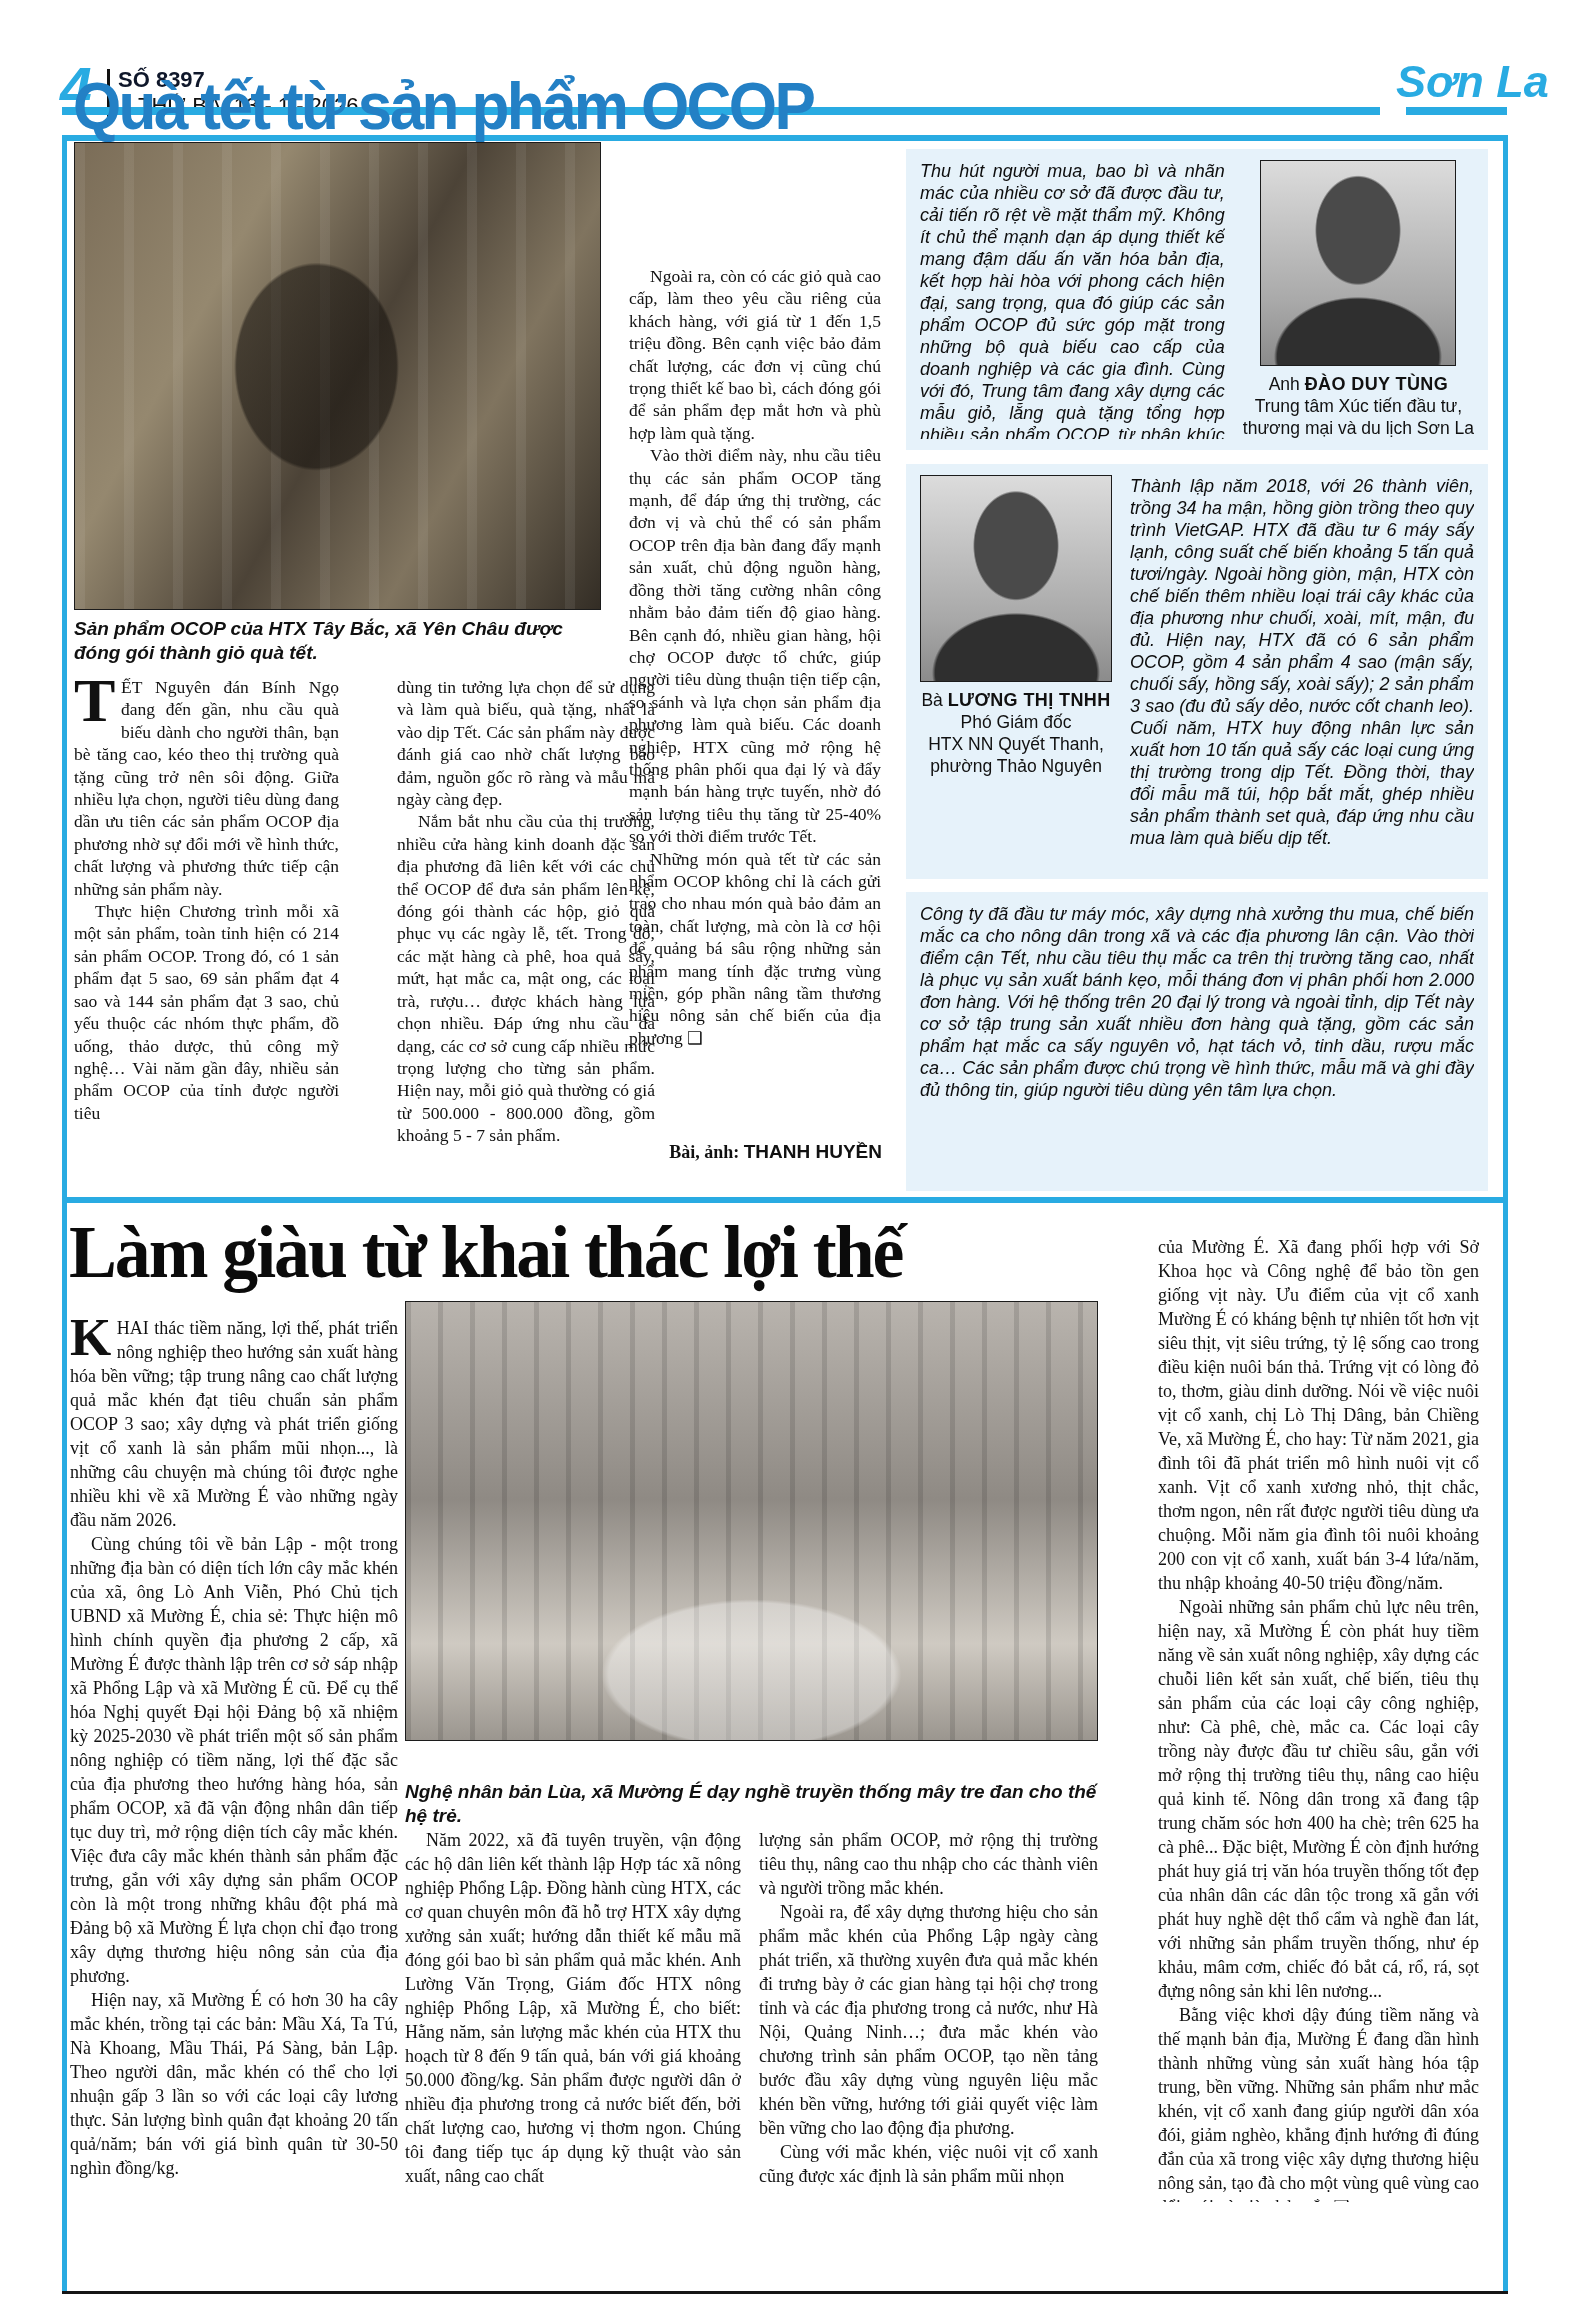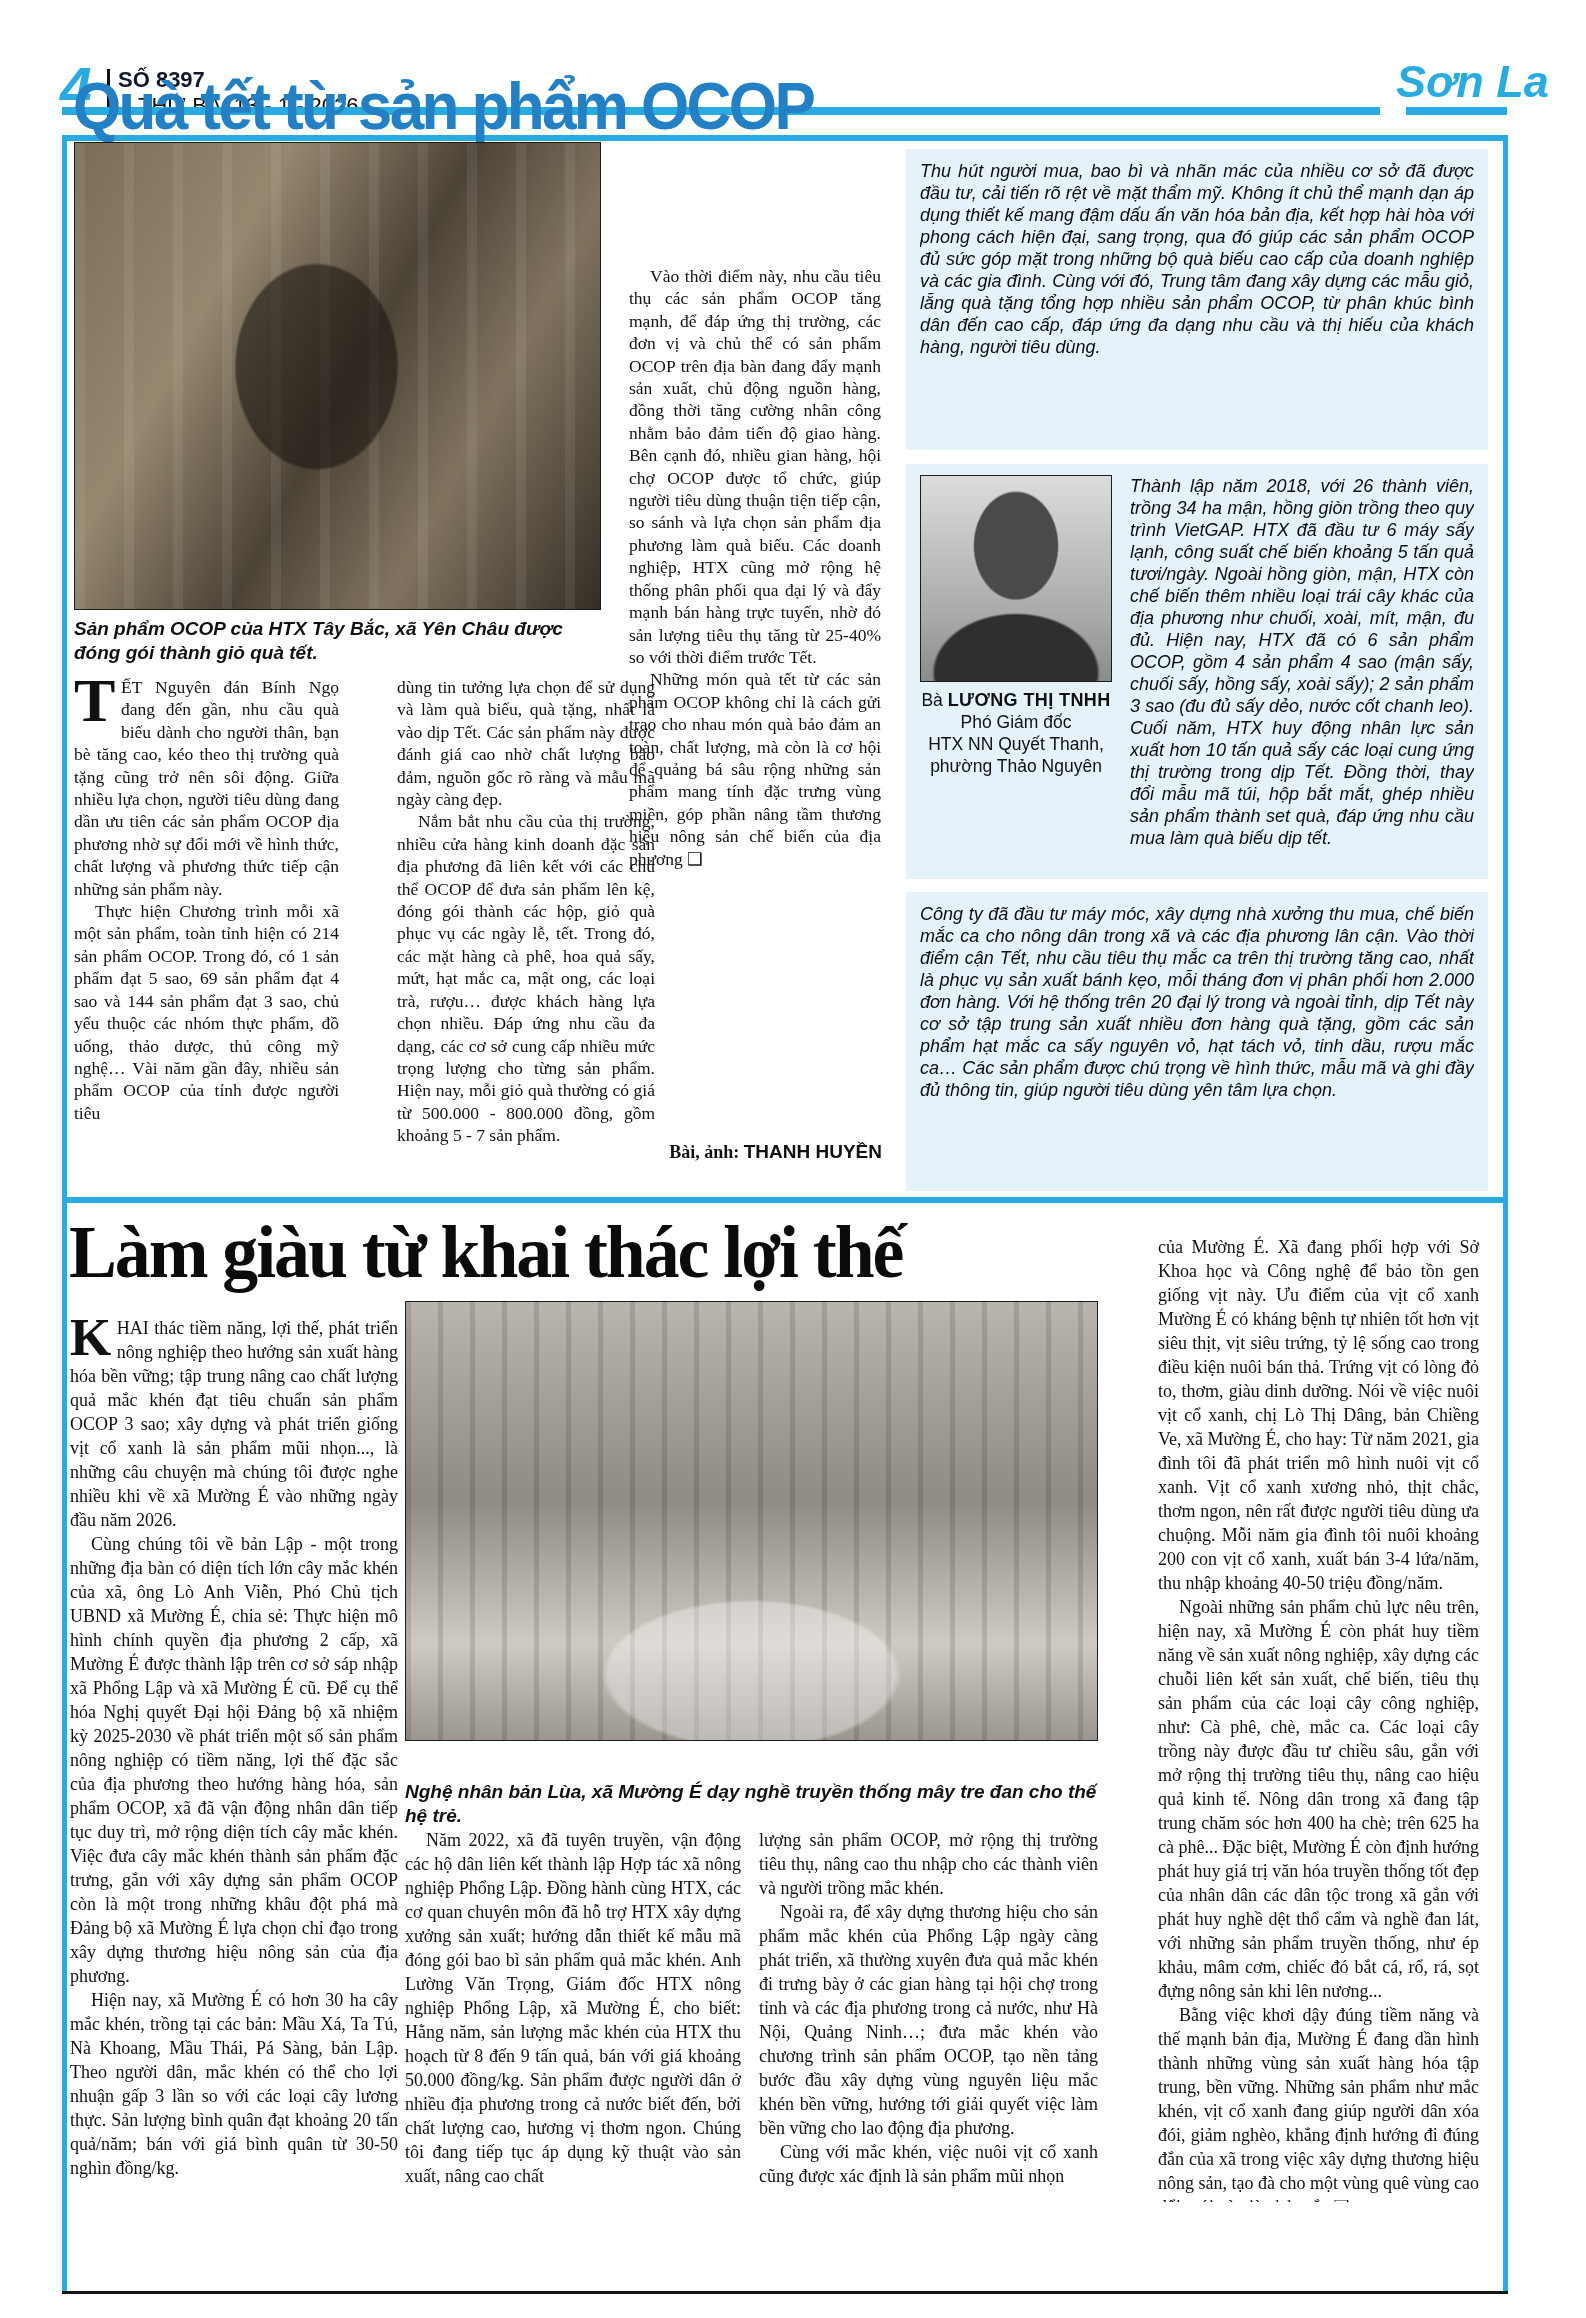--- a/index.html
+++ b/index.html
@@ -95,30 +95,37 @@
 
   <div class="col a1col a1c1">
     <p class="body-p noind"><span class="dropcap dc1">T</span><span>ẾT Nguyên đán Bính Ngọ đang đến gần, nhu cầu quà biếu dành cho người thân, bạn bè tăng cao, kéo theo thị trường quà tặng cũng trở nên sôi động. Giữa nhiều lựa chọn, người tiêu dùng đang dần ưu tiên các sản phẩm OCOP địa phương nhờ sự đổi mới về hình thức, chất lượng và phương thức tiếp cận những sản phẩm này.</span></p>
     <p class="body-p">Thực hiện Chương trình mỗi xã một sản phẩm, toàn tỉnh hiện có 214 sản phẩm OCOP. Trong đó, có 1 sản phẩm đạt 5 sao, 69 sản phẩm đạt 4 sao và 144 sản phẩm đạt 3 sao, chủ yếu thuộc các nhóm thực phẩm, đồ uống, thảo dược, thủ công mỹ nghệ… Vài năm gần đây, nhiều sản phẩm OCOP của tỉnh được người tiêu</p>
   </div>
   <div class="col a1col a1c2">
     <p class="body-p noind">dùng tin tưởng lựa chọn để sử dụng và làm quà biếu, quà tặng, nhất là vào dịp Tết. Các sản phẩm này được đánh giá cao nhờ chất lượng bảo đảm, nguồn gốc rõ ràng và mẫu mã ngày càng đẹp.</p>
     <p class="body-p">Nắm bắt nhu cầu của thị trường, nhiều cửa hàng kinh doanh đặc sản địa phương đã liên kết với các chủ thể OCOP để đưa sản phẩm lên kệ, đóng gói thành các hộp, giỏ quà phục vụ các ngày lễ, tết. Trong đó, các mặt hàng cà phê, hoa quả sấy, mứt, hạt mắc ca, mật ong, các loại trà, rượu… được khách hàng lựa chọn nhiều. Đáp ứng nhu cầu đa dạng, các cơ sở cung cấp nhiều mức trọng lượng cho từng sản phẩm. Hiện nay, mỗi giỏ quà thường có giá từ 500.000 - 800.000 đồng, gồm khoảng 5 - 7 sản phẩm.</p>
   </div>
   <div class="col a1col a1c3">
+    <p class="body-p">Ngoài ra, còn có các giỏ quà cao cấp, làm theo yêu cầu riêng của khách hàng, với giá từ 1 đến 1,5 triệu đồng. Bên cạnh việc bảo đảm chất lượng, các đơn vị cũng chú trọng thiết kế bao bì, cách đóng gói để sản phẩm đẹp mắt hơn và phù hợp làm quà tặng.</p>
     <p class="body-p">Vào thời điểm này, nhu cầu tiêu thụ các sản phẩm OCOP tăng mạnh, để đáp ứng thị trường, các đơn vị và chủ thể có sản phẩm OCOP trên địa bàn đang đẩy mạnh sản xuất, chủ động nguồn hàng, đồng thời tăng cường nhân công nhằm bảo đảm tiến độ giao hàng. Bên cạnh đó, nhiều gian hàng, hội chợ OCOP được tổ chức, giúp người tiêu dùng thuận tiện tiếp cận, so sánh và lựa chọn sản phẩm địa phương làm quà biếu. Các doanh nghiệp, HTX cũng mở rộng hệ thống phân phối qua đại lý và đẩy mạnh bán hàng trực tuyến, nhờ đó sản lượng tiêu thụ tăng từ 25-40% so với thời điểm trước Tết.</p>
     <p class="body-p">Những món quà tết từ các sản phẩm OCOP không chỉ là cách gửi trao cho nhau món quà bảo đảm an toàn, chất lượng, mà còn là cơ hội để quảng bá sâu rộng những sản phẩm mang tính đặc trưng vùng miền, góp phần nâng tầm thương hiệu nông sản chế biến của địa phương ❑</p>
   </div>
   <div class="byline byl1">
     <span>Bài, ảnh:</span>
     <span class="bname">THANH HUYỀN</span>
   </div>
 
   <div class="pbox box1">
     <div class="quote">Thu hút người mua, bao bì và nhãn mác của nhiều cơ sở đã được đầu tư, cải tiến rõ rệt về mặt thẩm mỹ. Không ít chủ thể mạnh dạn áp dụng thiết kế mang đậm dấu ấn văn hóa bản địa, kết hợp hài hòa với phong cách hiện đại, sang trọng, qua đó giúp các sản phẩm OCOP đủ sức góp mặt trong những bộ quà biếu cao cấp của doanh nghiệp và các gia đình. Cùng với đó, Trung tâm đang xây dựng các mẫu giỏ, lẵng quà tặng tổng hợp nhiều sản phẩm OCOP, từ phân khúc bình dân đến cao cấp, đáp ứng đa dạng nhu cầu và thị hiếu của khách hàng, người tiêu dùng.</div>
+    <div class="pside">
+      <div class="photo-person" style="width:196px;height:206px;"></div>
+      <div class="pname"><span>Anh </span><b>ĐÀO DUY TÙNG</b></div>
+      <div class="prole">Trung tâm Xúc tiến đầu tư,</div>
+      <div class="prole">thương mại và du lịch Sơn La</div>
+    </div>
   </div>
 
   <div class="pbox box2">
     <div class="pside">
       <div class="photo-person" style="width:192px;height:207px;"></div>
       <div class="pname"><span>Bà </span><b>LƯƠNG THỊ TNHH</b></div>
       <div class="prole">Phó Giám đốc</div>
       <div class="prole">HTX NN Quyết Thanh,</div>
       <div class="prole">phường Thảo Nguyên</div>
     </div>

